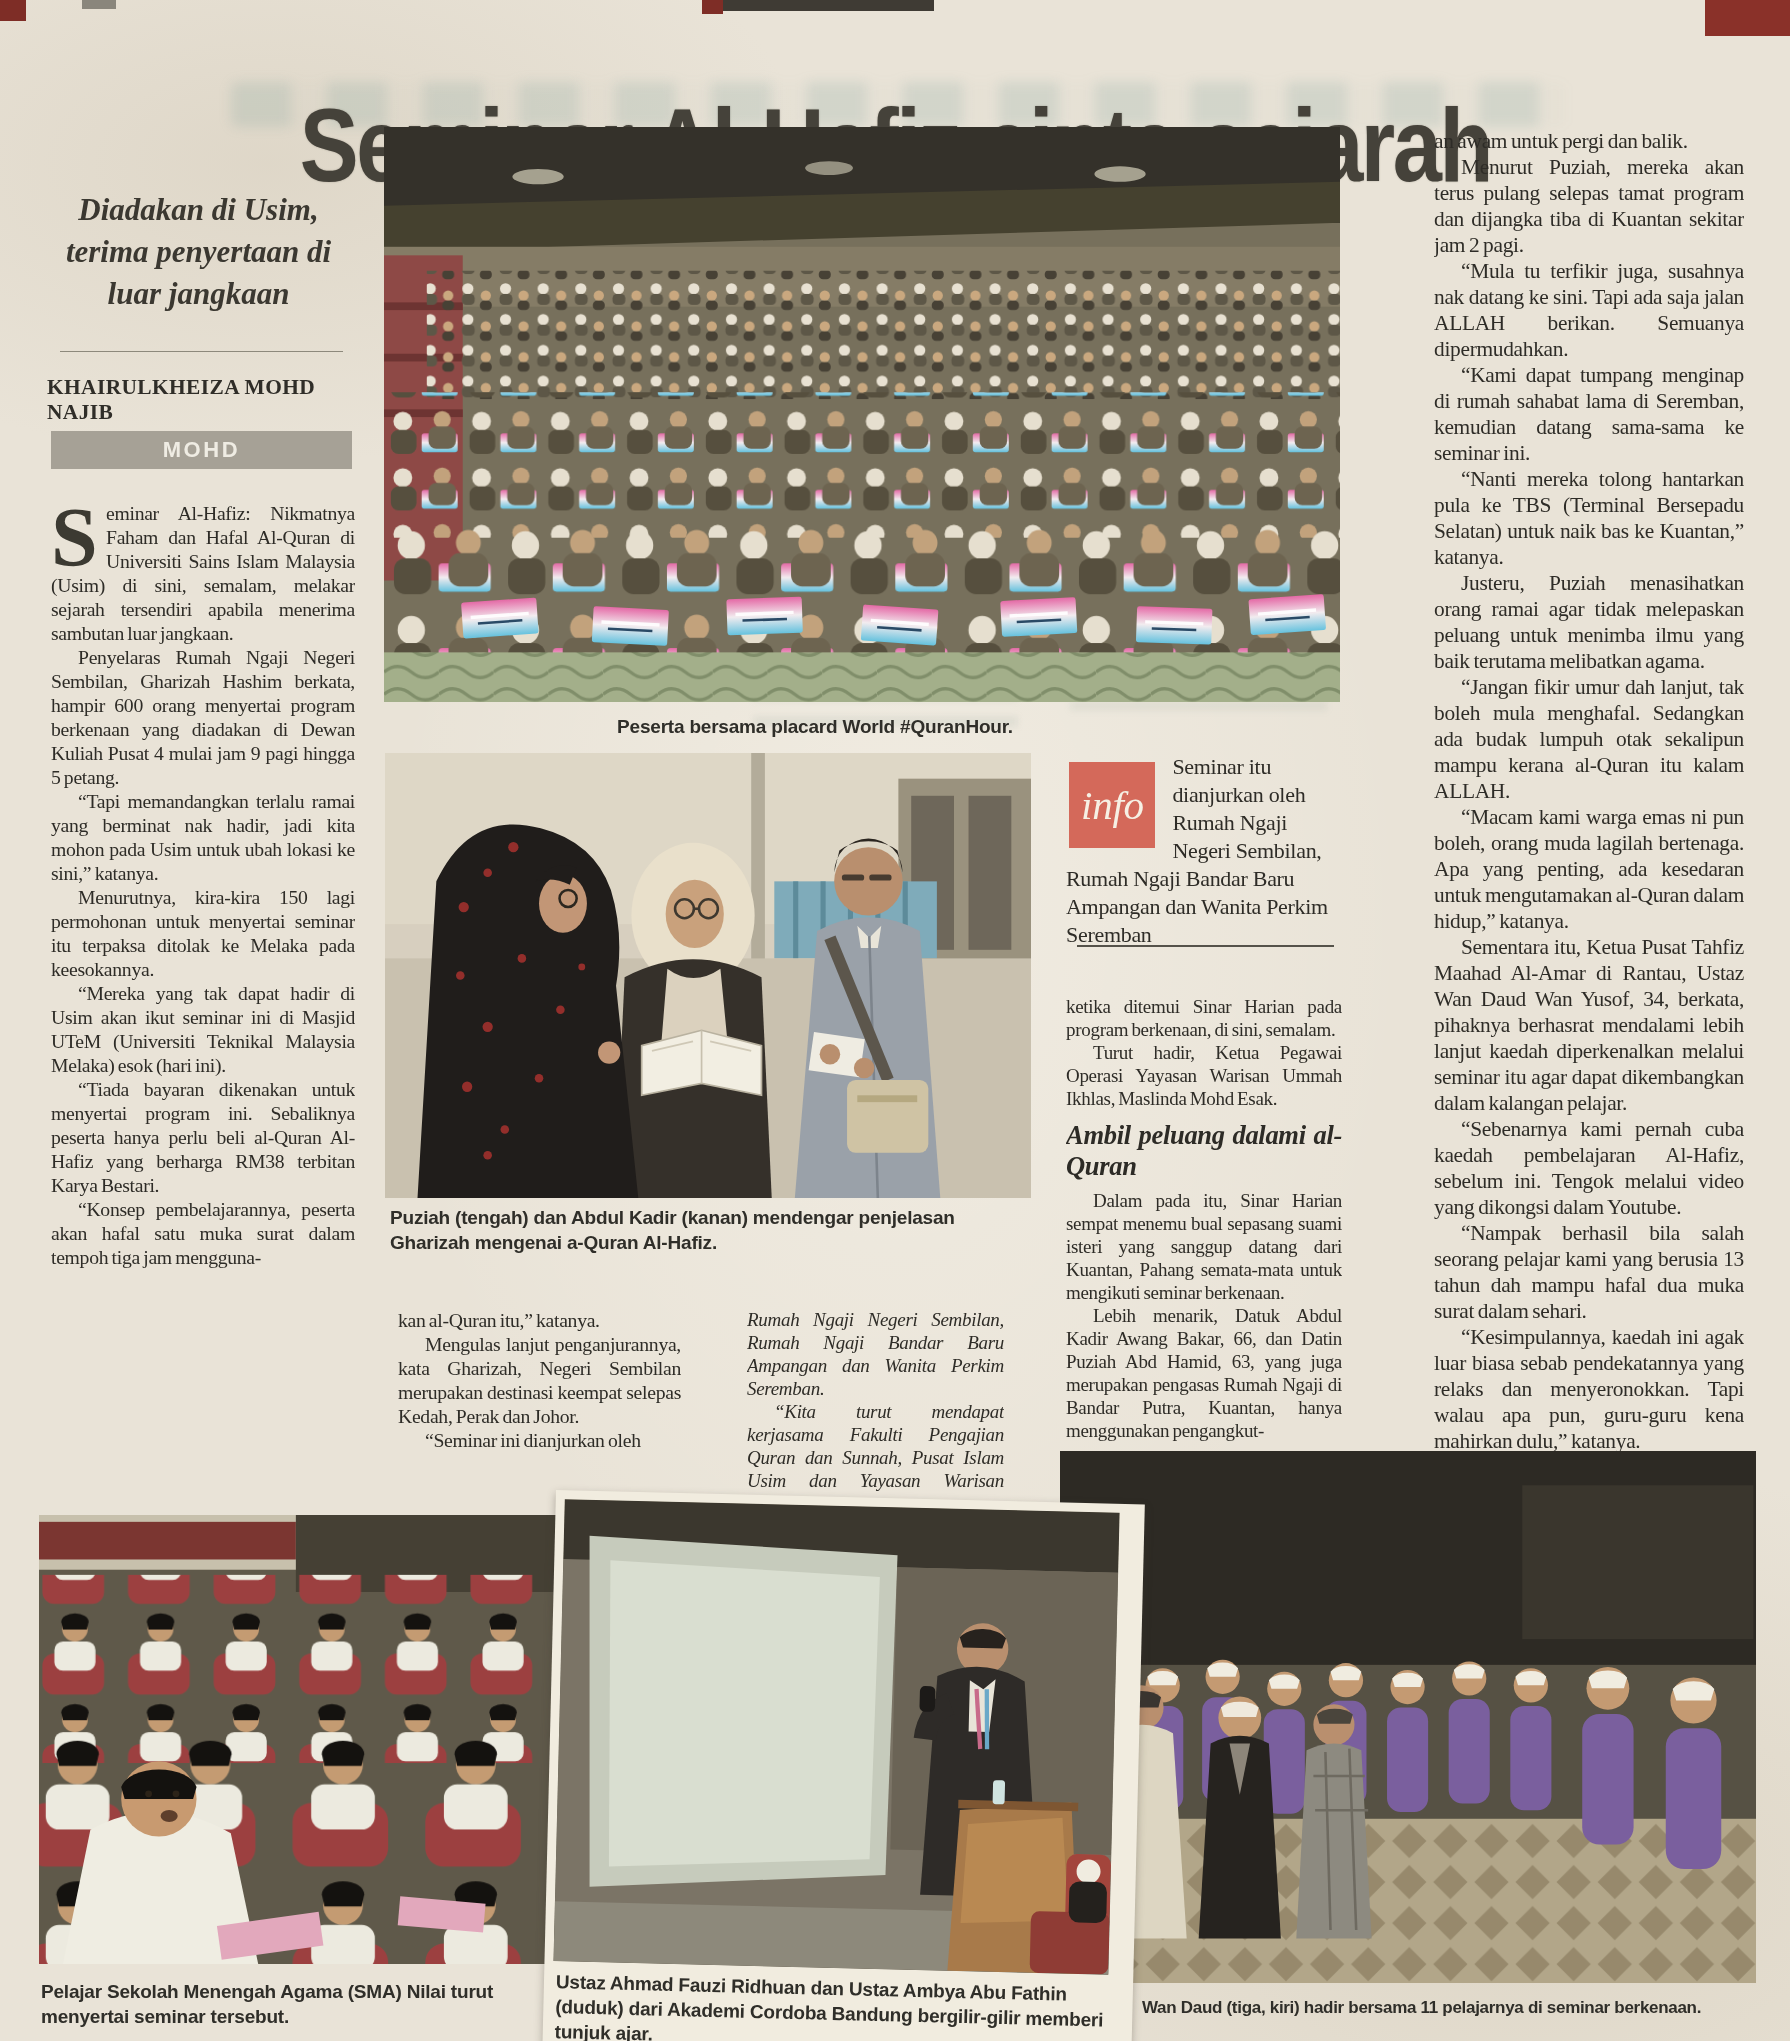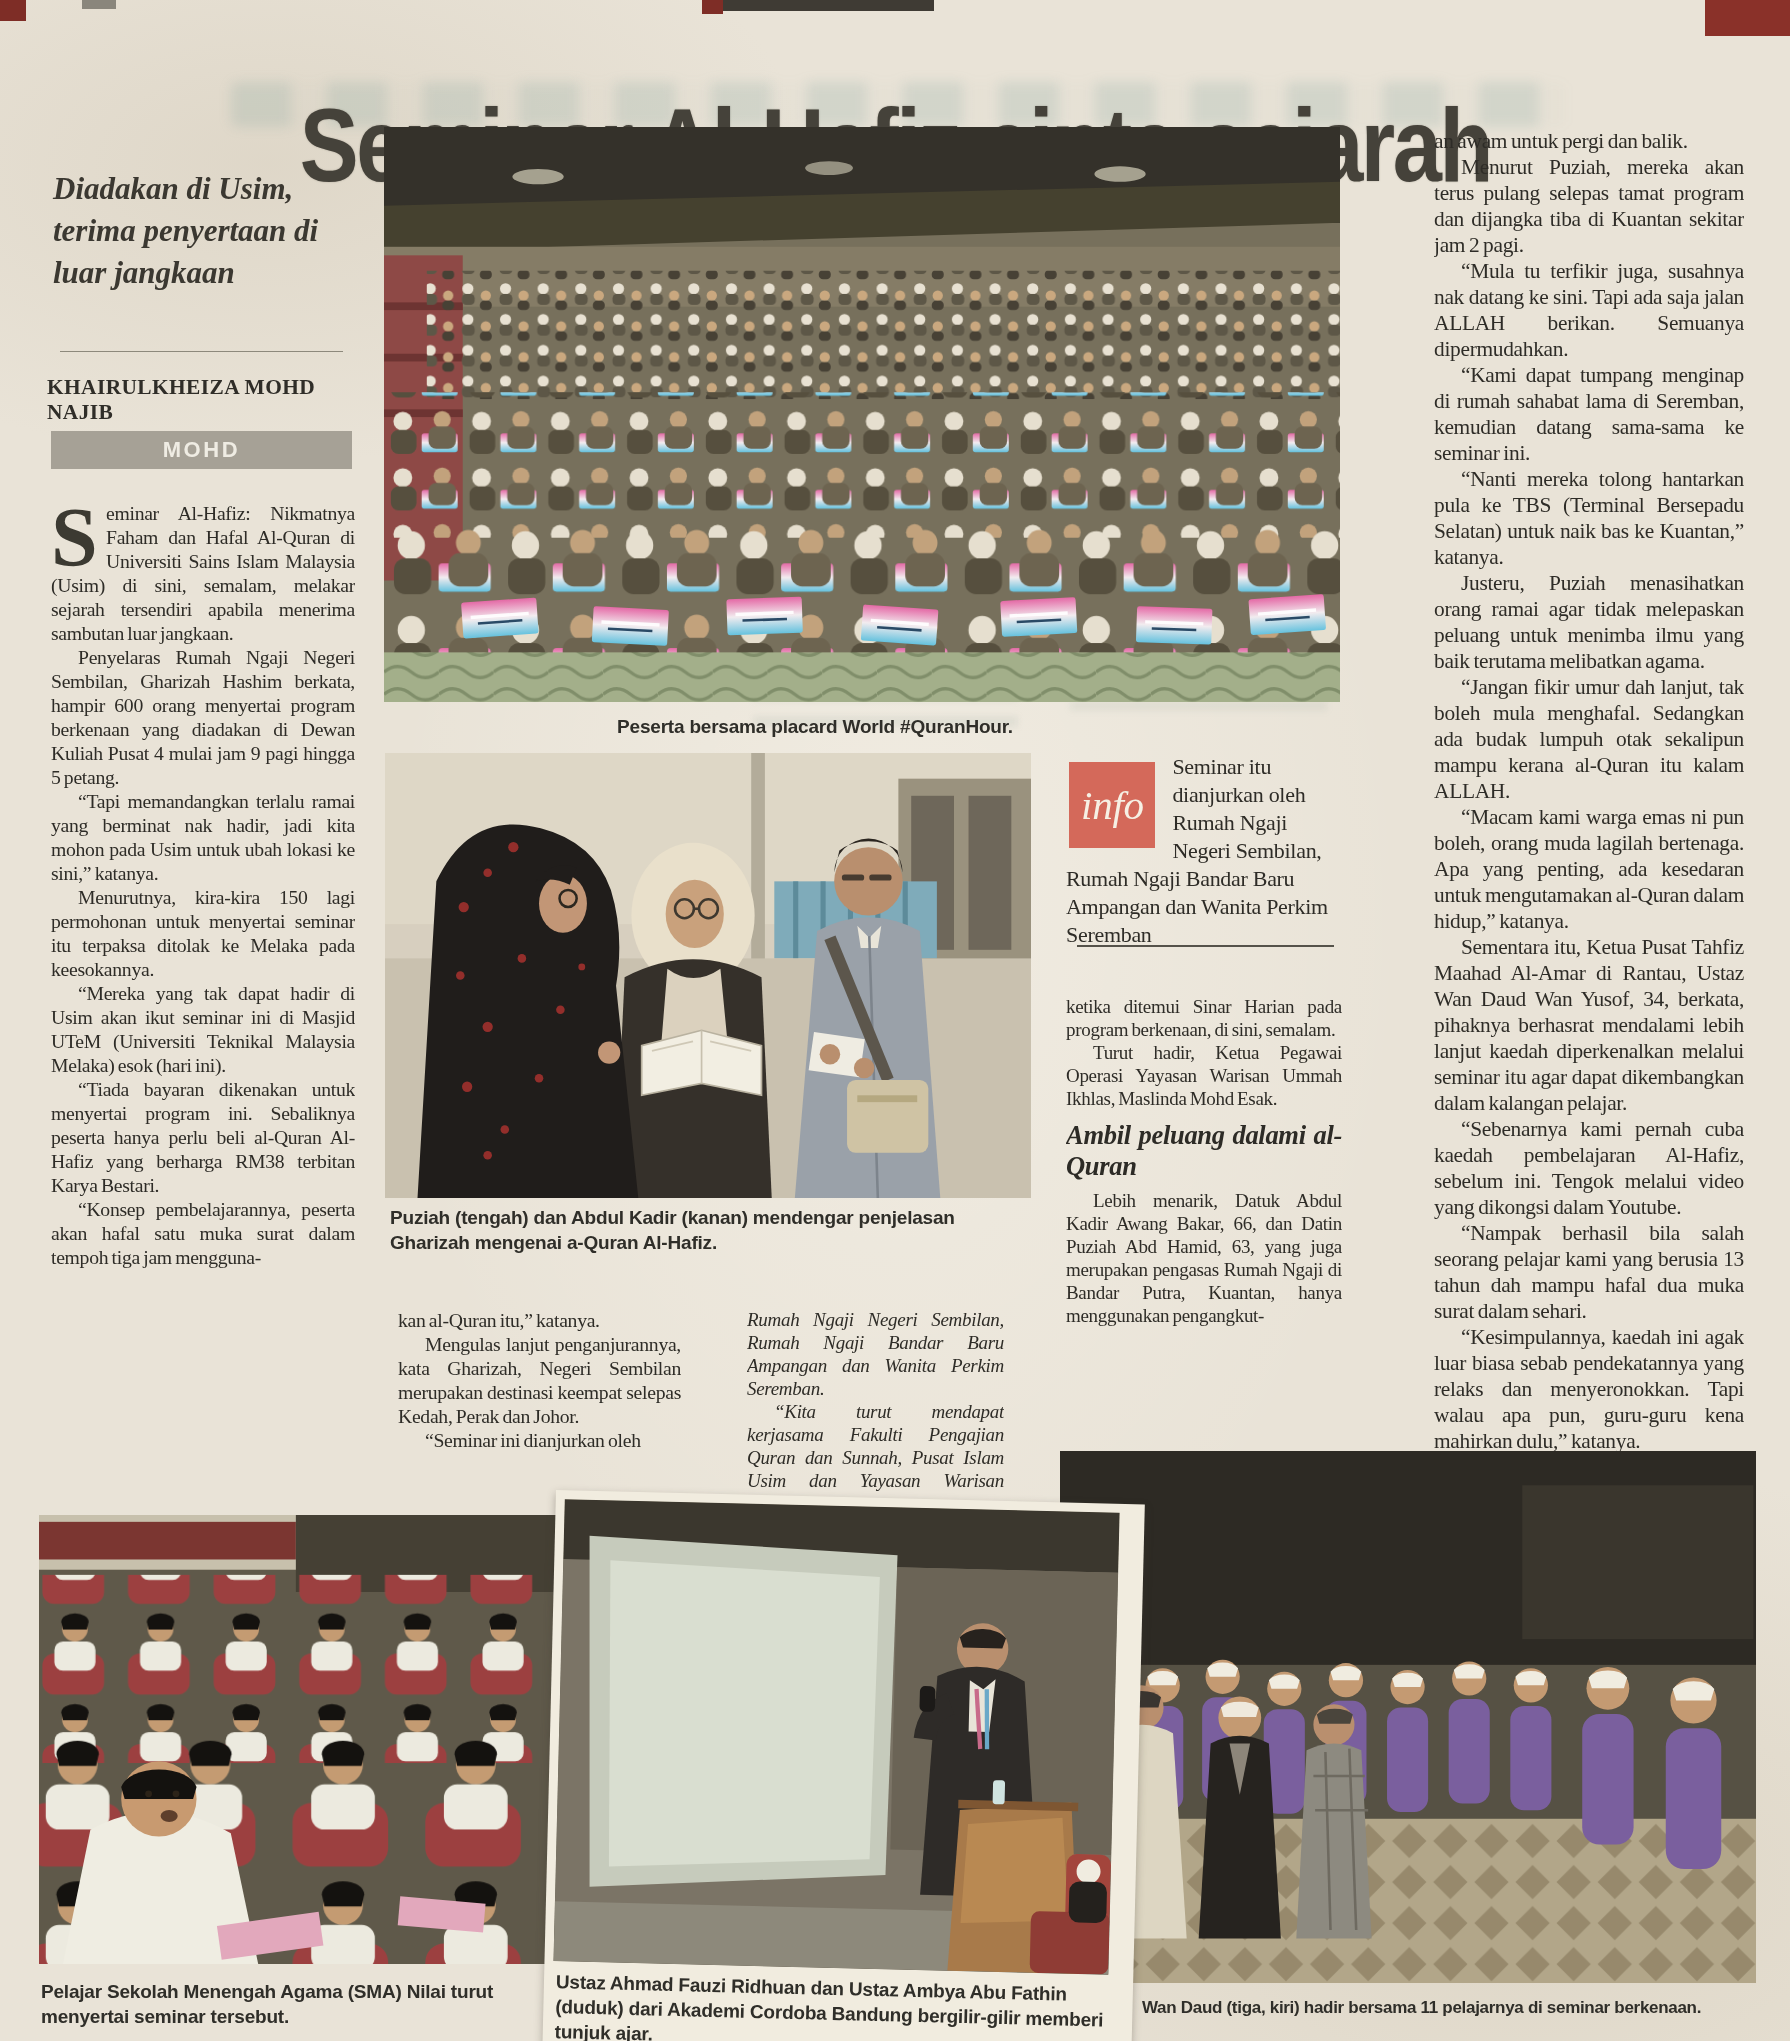--- a/index.html
+++ b/index.html
@@ -27,21 +27,21 @@
     background:repeating-linear-gradient(0deg, rgba(110,140,130,.10) 0 11px, transparent 11px 26px);filter:blur(3.4px);}
   .ghost-b{left:1070px;top:591px;width:257px;height:120px;
     background:repeating-linear-gradient(0deg, rgba(110,140,130,.09) 0 11px, transparent 11px 26px);filter:blur(3.4px);}
   
   .headline{position:absolute;left:0;top:22px;width:100%;text-align:center;
     font-family:"Liberation Sans",sans-serif;font-weight:bold;font-size:96px;
     color:#45423a;letter-spacing:-2.6px;white-space:nowrap;
     text-shadow:0 0 1.7px rgba(70,65,55,.4);}
   .headline span{display:inline-block;transform:scale(.92,1.08);transform-origin:center top;}
   
-  .lede{position:absolute;left:53px;top:168px;width:291px;
+  .lede{position:absolute;left:53px;top:189px;width:291px;text-align:center;
     font-style:italic;font-weight:bold;font-size:31px;line-height:42px;color:#3b3831;}
   .rule1{position:absolute;left:60px;top:351px;width:283px;border-top:1.7px solid #8d897c;}
   .byline{position:absolute;left:47px;top:375px;width:300px;text-align:left;
     font-weight:bold;font-size:21.4px;letter-spacing:0.4px;color:#2f2d28;}
   .tagbar{position:absolute;left:51px;top:431px;width:301px;height:38px;background:#a6a196;
     color:#efece3;font-family:"Liberation Sans",sans-serif;font-weight:bold;font-size:22px;
     letter-spacing:2.6px;text-align:center;line-height:38px;}
   
   .textcol{position:absolute;font-size:19.7px;line-height:24px;text-align:justify;
     letter-spacing:-0.3px;word-spacing:-1.3px;color:#2e2c27;overflow:hidden;}
@@ -297,20 +297,21 @@
         <p>“Kita turut mendapat kerjasama Fakulti Pengajian Quran dan Sunnah, Pusat Islam Usim dan Yayasan Warisan Ummah Ikhlas,” katanya</p>
       </div>
   </div>
   <div class="textcol" id="col4-body">
     <div class="first-flush">
         <p>ketika ditemui Sinar Harian pada program berkenaan, di sini, semalam.</p>
         <p>Turut hadir, Ketua Pegawai Operasi Yayasan Warisan Ummah Ikhlas, Maslinda Mohd Esak.</p>
       </div>
     <h3 class="subhead">Ambil peluang dalami al-Quran</h3>
     <div>
+        <p>Dalam pada itu, Sinar Harian sempat menemu bual sepasang suami isteri yang sanggup datang dari Kuantan, Pahang semata-mata untuk mengikuti seminar berkenaan.</p>
         <p>Lebih menarik, Datuk Abdul Kadir Awang Bakar, 66, dan Datin Puziah Abd Hamid, 63, yang juga merupakan pengasas Rumah Ngaji di Bandar Putra, Kuantan, hanya menggunakan pengangkut-</p>
       </div>
   </div>
   <div class="textcol first-flush" id="col5-body">
     <div>
         <p>an awam untuk pergi dan balik.</p>
         <p>Menurut Puziah, mereka akan terus pulang selepas tamat program dan dijangka tiba di Kuantan sekitar jam 2 pagi.</p>
         <p>“Mula tu terfikir juga, susahnya nak datang ke sini. Tapi ada saja jalan ALLAH berikan. Semuanya dipermudahkan.</p>
         <p>“Kami dapat tumpang menginap di rumah sahabat lama di Seremban, kemudian datang sama-sama ke seminar ini.</p>
         <p>“Nanti mereka tolong hantarkan pula ke TBS (Terminal Bersepadu Selatan) untuk naik bas ke Kuantan,” katanya.</p>

